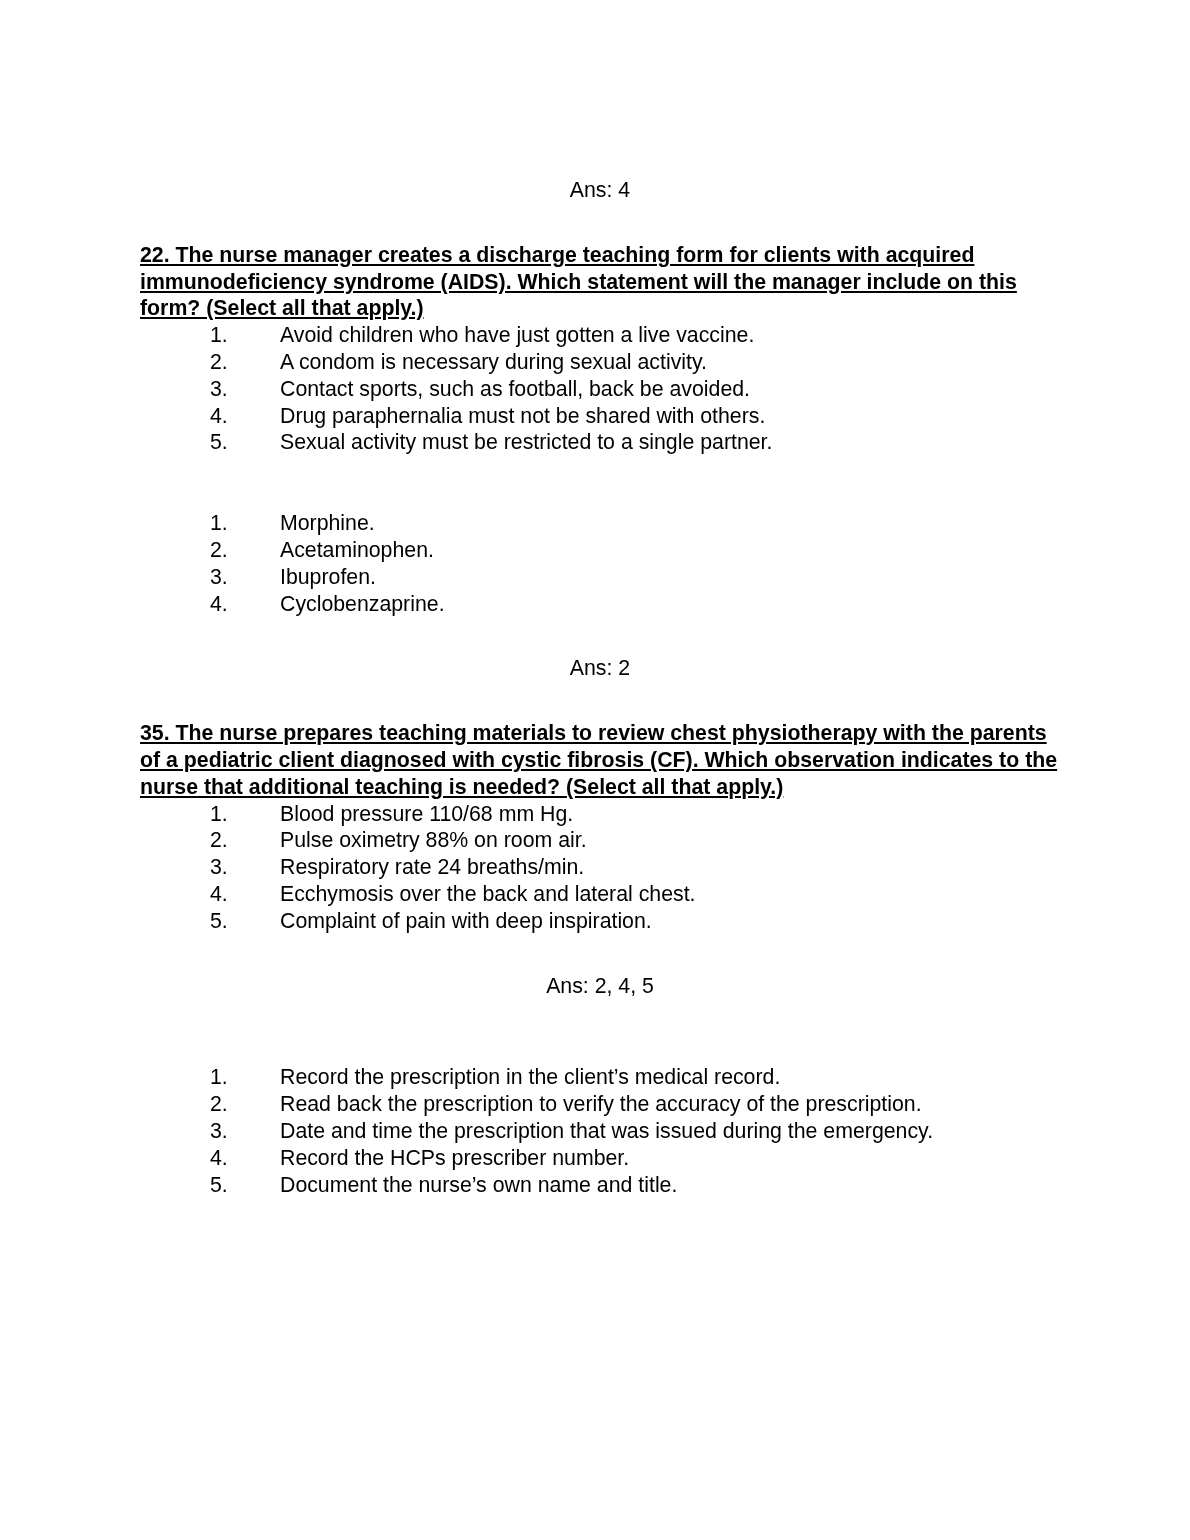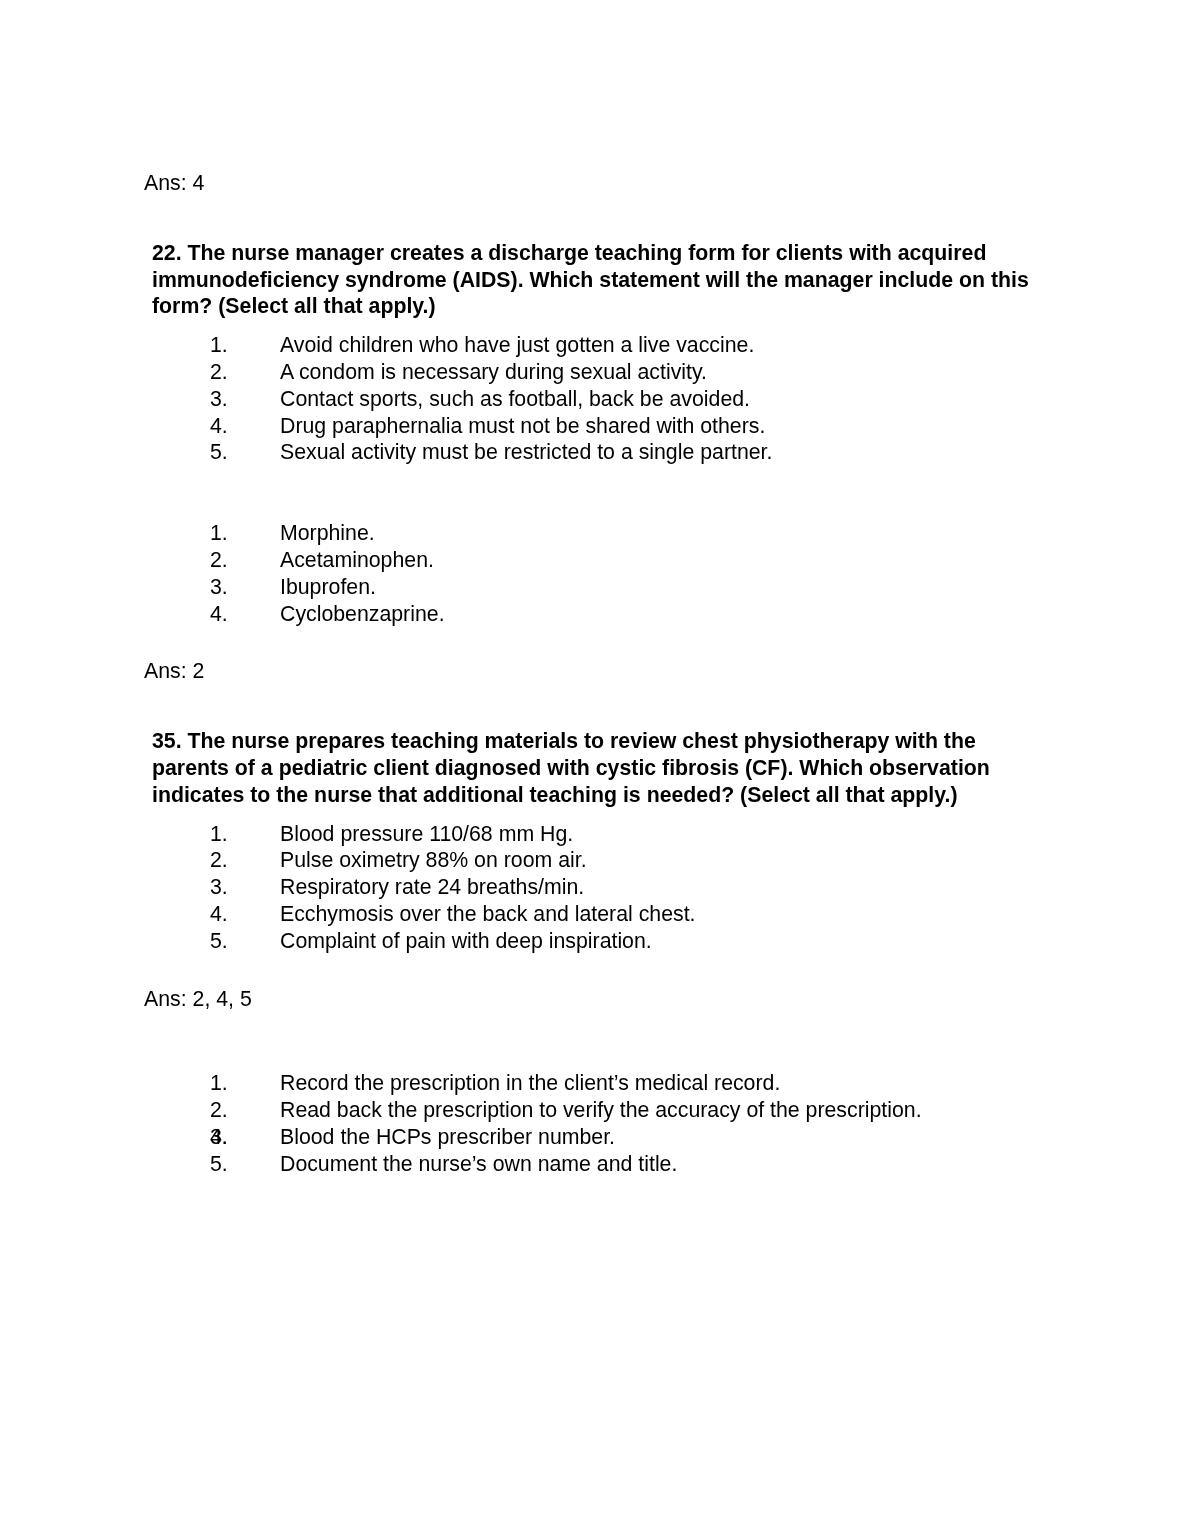--- a/index.html
+++ b/index.html
@@ -17,26 +17,28 @@
       font-size: 21.3px;
       line-height: 26.8px;
     }
     .page {
       position: absolute;
       left: 140px;
       top: 166px;
       width: 920px;
     }
     .ans {
-      margin: 4px;
+      margin: 11px;
       white-space: pre;
+      text-align: center;
     }
     .question {
-      margin: 12px;
+      margin: 0;
       font-weight: bold;
+      text-decoration: underline;
     }
     .gap-ans-q { height: 27px; }
     .gap-list-ans { height: 27px; }
     .gap-q25 { height: 27px; }
     ol.options {
       list-style: none;
       margin: 0;
       padding: 0;
     }
     ol.options li {
@@ -95,19 +97,19 @@
     <div class="gap-list-ans"></div>
     <p class="ans">Ans: 2, 4, 5</p>
     <div class="gap-ans-q"></div>
   </div>
 
   <div>
     <div class="gap-q25"></div>
     <ol class="options">
       <li><span class="num">1.</span><span>Record the prescription in the client’s medical record.</span></li>
       <li><span class="num">2.</span><span>Read back the prescription to verify the accuracy of the prescription.</span></li>
-      <li><span class="num">3.</span></li>
-      <li><span class="num">4.</span><span>Blood the HCPs prescriber number.</span></li>
+      <li><span class="num">3.</span><span>Date and time the prescription that was issued during the emergency.</span></li>
+      <li><span class="num">4.</span><span>Record the HCPs prescriber number.</span></li>
       <li><span class="num">5.</span><span>Document the nurse’s own name and title.</span></li>
     </ol>
   </div>
 
 </div>
 
 </body></html>

